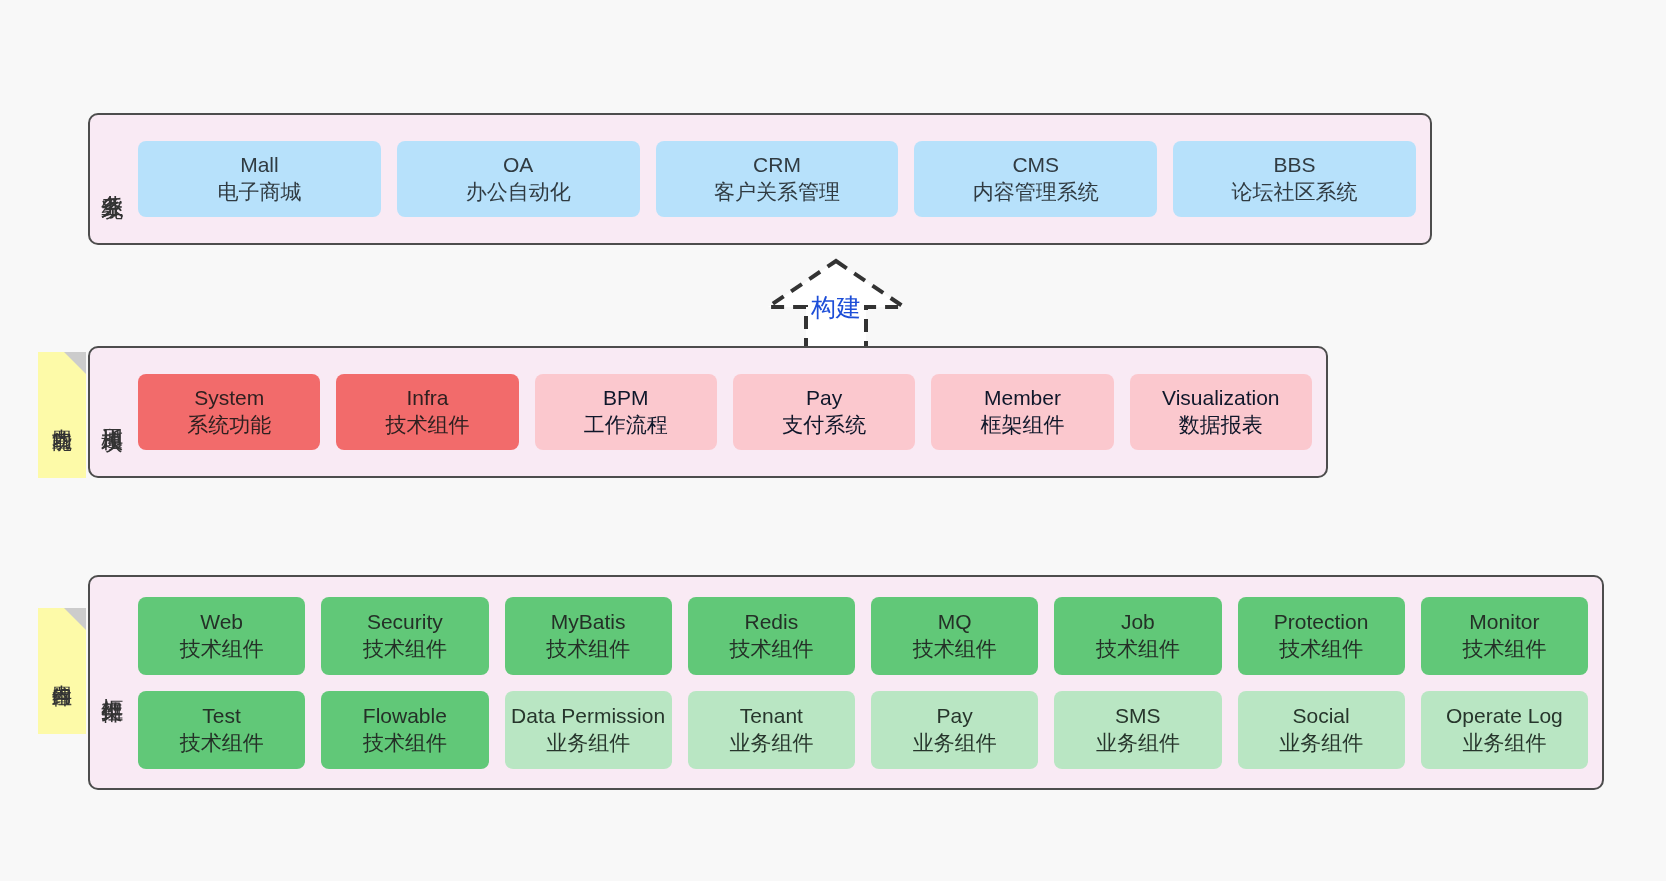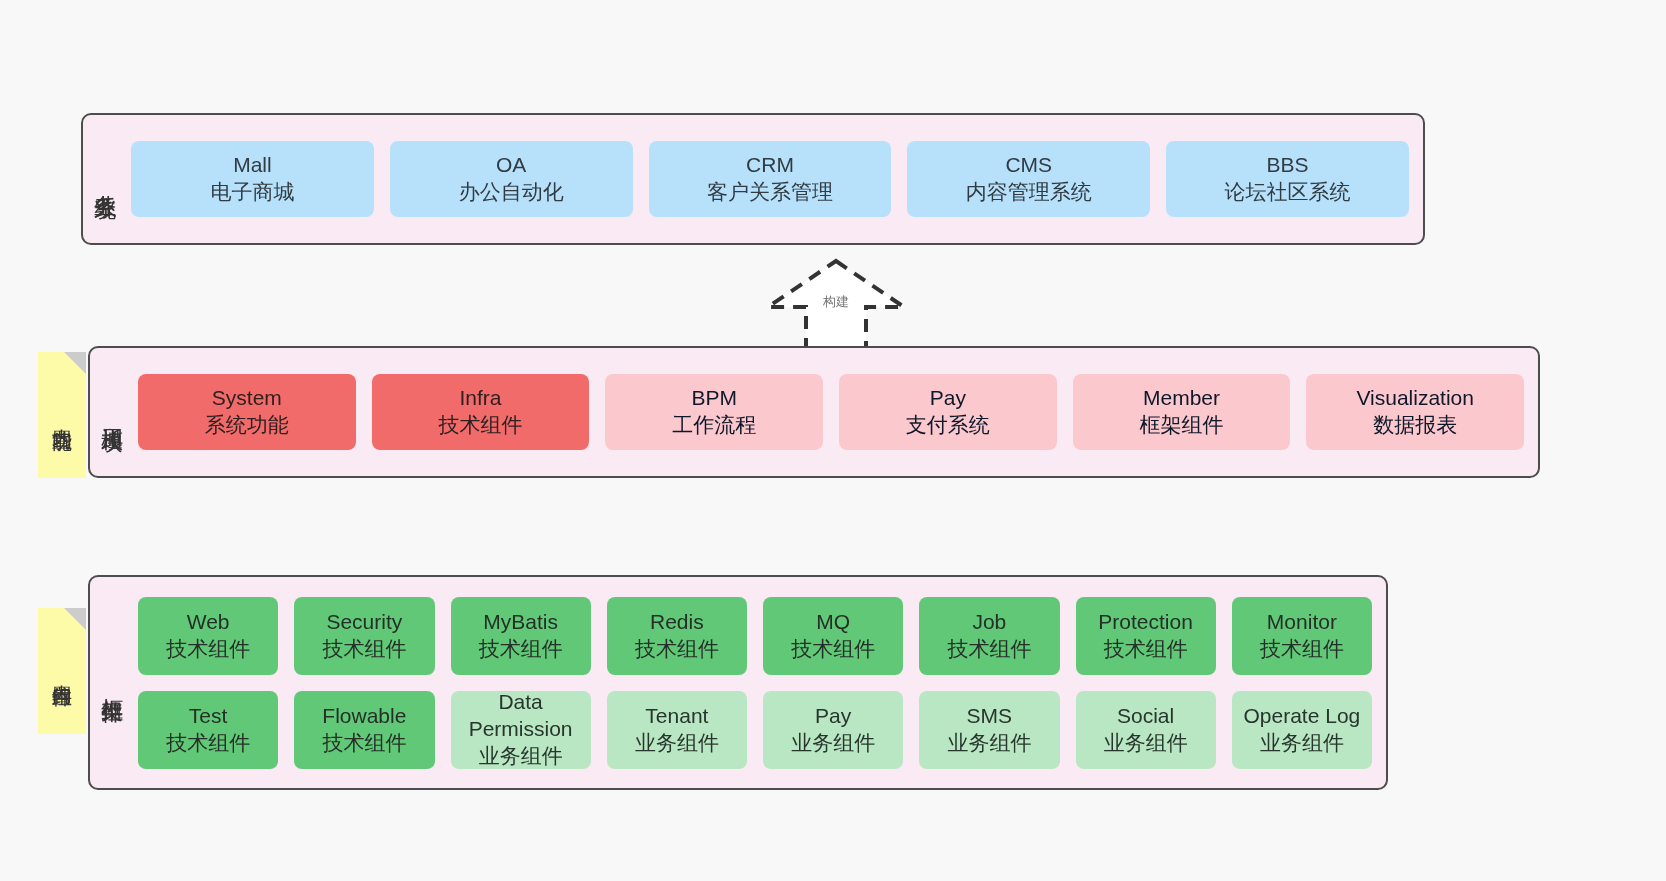--- a/index.html
+++ b/index.html
@@ -83,29 +83,29 @@
   .node .t1 { display: block; }
   .node .t2 { display: block; }
 
   .node.blue        { background: #b7e1fb; color: #303b42; }
   .node.red         { background: #f26b6b; color: #2f2020; }
   .node.pink        { background: #fbc8ce; color: #0f172a; }
   .node.green       { background: #61c878; color: #243027; }
   .node.green-light { background: #b9e6c3; color: #27362c; }
 
   
-  #layer-business { left: 81px;  top: 113px; width: 1344px; height: 132px; }
+  #layer-business { left: 88px;  top: 113px; width: 1344px; height: 132px; }
   #layer-business .node { height: 76px; }
 
   
-  #layer-common   { left: 88px;  top: 346px; width: 1452px; height: 132px; }
+  #layer-common   { left: 88px;  top: 346px; width: 1240px; height: 132px; }
   #layer-common .node { height: 76px; }
 
   
-  #layer-framework { left: 88px; top: 575px; width: 1300px; height: 215px; }
+  #layer-framework { left: 88px; top: 575px; width: 1516px; height: 215px; }
   #layer-framework .node { height: 78px; }
 
   
   .sticky {
     position: absolute;
     width: 48px;
     background: #fdfaa8;
     box-sizing: border-box;
     display: flex;
     align-items: center;
@@ -137,23 +137,23 @@
     position: absolute;
     width: 150px;
     height: 98px;
   }
   .arrow svg { display: block; width: 100%; height: 100%; }
   .arrow .arrow-label {
     position: absolute;
     left: 50%;
     transform: translateX(-50%);
     top: 40px;
-    font-size: 13px;
+    font-size: 25px;
     line-height: 1;
-    color: #737373;
+    color: #1d4ed8;
     background: transparent;
     white-space: nowrap;
     padding: 0 2px;
     user-select: none;
   }
   #arrow-build   { left: 761px; top: 255px; }
   #arrow-realize { left: 775px; top: 487px; }
 </style>
 </head>
 <body>

